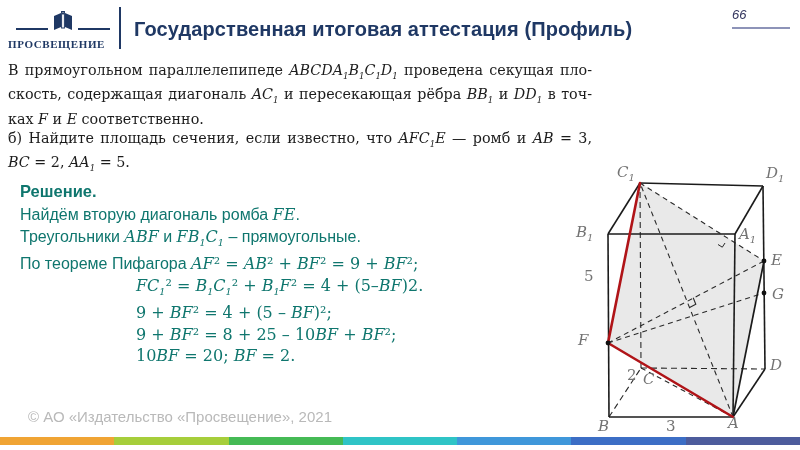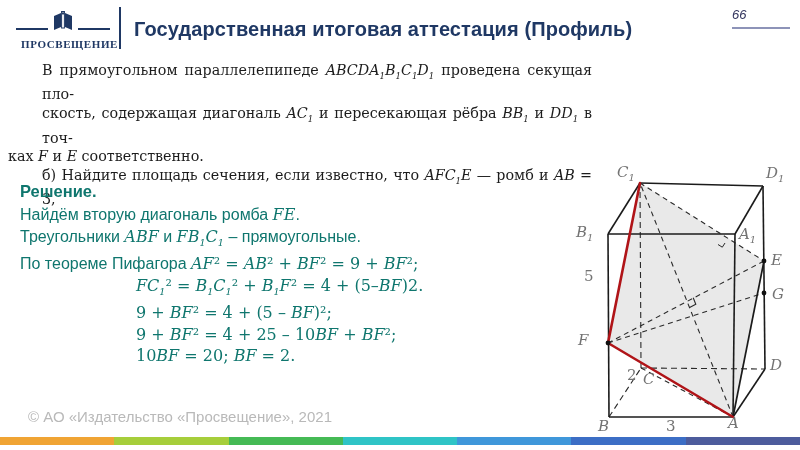--- a/index.html
+++ b/index.html
@@ -6,32 +6,32 @@
   body{font-family:"Liberation Sans",sans-serif;background:#666;}
   .slide{position:relative;width:800px;height:450px;background:#ffffff;overflow:hidden;margin:0 auto;}
 
   
   .logo{position:absolute;left:8px;top:6px;width:110px;height:48px;}
   .logo-lines{position:absolute;top:22px;left:6px;right:6px;height:2px;}
   .logo-lines:before,.logo-lines:after{content:"";position:absolute;top:0;height:2px;width:32px;background:var(--navy);}
   .logo-lines:before{left:2px;}
   .logo-lines:after{right:2px;}
   .logo-book{position:absolute;left:44px;top:4px;}
-  .logo-word{position:absolute;left:0;top:32px;width:110px;text-align:right;
+  .logo-word{position:absolute;left:0;top:32px;width:110px;text-align:left;
     font-family:"Liberation Serif",serif;font-weight:700;font-size:11px;letter-spacing:.6px;color:var(--navy);}
   .header-divider{position:absolute;left:119px;top:7px;width:2px;height:42px;background:var(--navy);}
   .slide-title{position:absolute;left:134px;top:18px;font-size:20px;font-weight:700;color:var(--navy);letter-spacing:.1px;}
   .page-num{position:absolute;right:10px;top:7px;width:58px;
     font-size:13px;color:#33355e;padding-bottom:5px;border-bottom:2px solid #8d93b8;font-style:italic;}
 
   
   .problem{position:absolute;left:8px;top:61px;width:584px;
     font-family:"DejaVu Serif",serif;font-size:14.3px;line-height:18.6px;color:#1c1c1c;}
   .p-line{white-space:nowrap;}
-  .p-line.just{white-space:normal;text-align:justify;text-align-last:justify;margin-left:34px;}
+  .p-line.just{white-space:normal;text-align:justify;text-align-last:justify;}
 
   
   .solution{position:absolute;left:20px;top:182px;width:540px;font-size:16px;color:#0f766e;}
   .sol-heading{font-weight:700;font-size:16.5px;margin-bottom:3px;}
   .s-line{line-height:21.5px;white-space:nowrap;}
   .s-line.indent{margin-left:116px;}
 
   
   .seg-m{font-family:"DejaVu Serif",serif;font-style:italic;}
   sub.seg-ms{font-family:"DejaVu Serif",serif;font-style:italic;font-size:.6em;}
@@ -67,31 +67,32 @@
   </div>
   <div class="header-divider"></div>
   <div class="slide-title">Государственная итоговая аттестация (Профиль)</div>
   <div class="page-num">66</div>
 
   <div class="problem">
       <div class="p-line just"><span class="seg-t">В прямоугольном параллелепипеде </span><span class="seg-m">ABCDA</span><sub class="seg-ms">1</sub><span class="seg-m">B</span><sub class="seg-ms">1</sub><span class="seg-m">C</span><sub class="seg-ms">1</sub><span class="seg-m">D</span><sub class="seg-ms">1</sub><span class="seg-t"> проведена секущая пло-</span></div>
       <div class="p-line just"><span class="seg-t">скость, содержащая диагональ </span><span class="seg-m">AC</span><sub class="seg-ms">1</sub><span class="seg-t"> и пересекающая рёбра </span><span class="seg-m">BB</span><sub class="seg-ms">1</sub><span class="seg-t"> и </span><span class="seg-m">DD</span><sub class="seg-ms">1</sub><span class="seg-t"> в точ-</span></div>
       <div class="p-line"><span class="seg-t">ках </span><span class="seg-m">F</span><span class="seg-t"> и </span><span class="seg-m">E</span><span class="seg-t"> соответственно.</span></div>
       <div class="p-line just"><span class="seg-t">б) Найдите площадь сечения, если известно, что </span><span class="seg-m">AFC</span><sub class="seg-ms">1</sub><span class="seg-m">E</span><span class="seg-t"> — ромб и </span><span class="seg-m">AB</span><span class="seg-t"> = 3,</span></div>
+      <div class="p-line"><span class="seg-m">BC</span><span class="seg-t"> = 2, </span><span class="seg-m">AA</span><sub class="seg-ms">1</sub><span class="seg-t"> = 5.</span></div>
     </div>
 
   <div class="solution">
     <div class="sol-heading">Решение.</div>
     <div>
         <div class="s-line"><span class="seg-t">Найдём вторую диагональ ромба </span><span class="seg-m">FE</span><span class="seg-t">.</span></div>
         <div class="s-line"><span class="seg-t">Треугольники </span><span class="seg-m">ABF</span><span class="seg-t"> и </span><span class="seg-m">FB</span><sub class="seg-ms">1</sub><span class="seg-m">C</span><sub class="seg-ms">1</sub><span class="seg-t"> – прямоугольные.</span></div>
         <div class="s-line"><span class="seg-t">По теореме Пифагора </span><span class="seg-m">AF</span><span class="seg-o">² = </span><span class="seg-m">AB</span><span class="seg-o">² + </span><span class="seg-m">BF</span><span class="seg-o">² = 9 + </span><span class="seg-m">BF</span><span class="seg-o">²;</span></div>
         <div class="s-line indent"><span class="seg-m">FC</span><sub class="seg-ms">1</sub><span class="seg-o">² = </span><span class="seg-m">B</span><sub class="seg-ms">1</sub><span class="seg-m">C</span><sub class="seg-ms">1</sub><span class="seg-o">² + </span><span class="seg-m">B</span><sub class="seg-ms">1</sub><span class="seg-m">F</span><span class="seg-o">² = 4 + (5–</span><span class="seg-m">BF</span><span class="seg-o">)2.</span></div>
         <div class="s-line indent"><span class="seg-o">9 + </span><span class="seg-m">BF</span><span class="seg-o">² = 4 + (5 – </span><span class="seg-m">BF</span><span class="seg-o">)²;</span></div>
-        <div class="s-line indent"><span class="seg-o">9 + </span><span class="seg-m">BF</span><span class="seg-o">² = 4 + 25 – 10</span><span class="seg-m">BF</span><span class="seg-o"> + </span><span class="seg-m">BF</span><span class="seg-o">²;</span></div>
+        <div class="s-line indent"><span class="seg-o">9 + </span><span class="seg-m">BF</span><span class="seg-o">² = 8 + 25 – 10</span><span class="seg-m">BF</span><span class="seg-o"> + </span><span class="seg-m">BF</span><span class="seg-o">²;</span></div>
         <div class="s-line indent"><span class="seg-o">10</span><span class="seg-m">BF</span><span class="seg-o"> = 20; </span><span class="seg-m">BF</span><span class="seg-o"> = 2.</span></div>
       </div>
   </div>
 
   <div class="figure">
     <svg width="232" height="278" viewBox="0 0 232 278">
 
       <polygon points="163,257 38,183 70,23 194,101" fill="#e9e9e9"></polygon>
 
       <g stroke="#2a2a2a" stroke-width="1.1" stroke-dasharray="6 4" fill="none">

